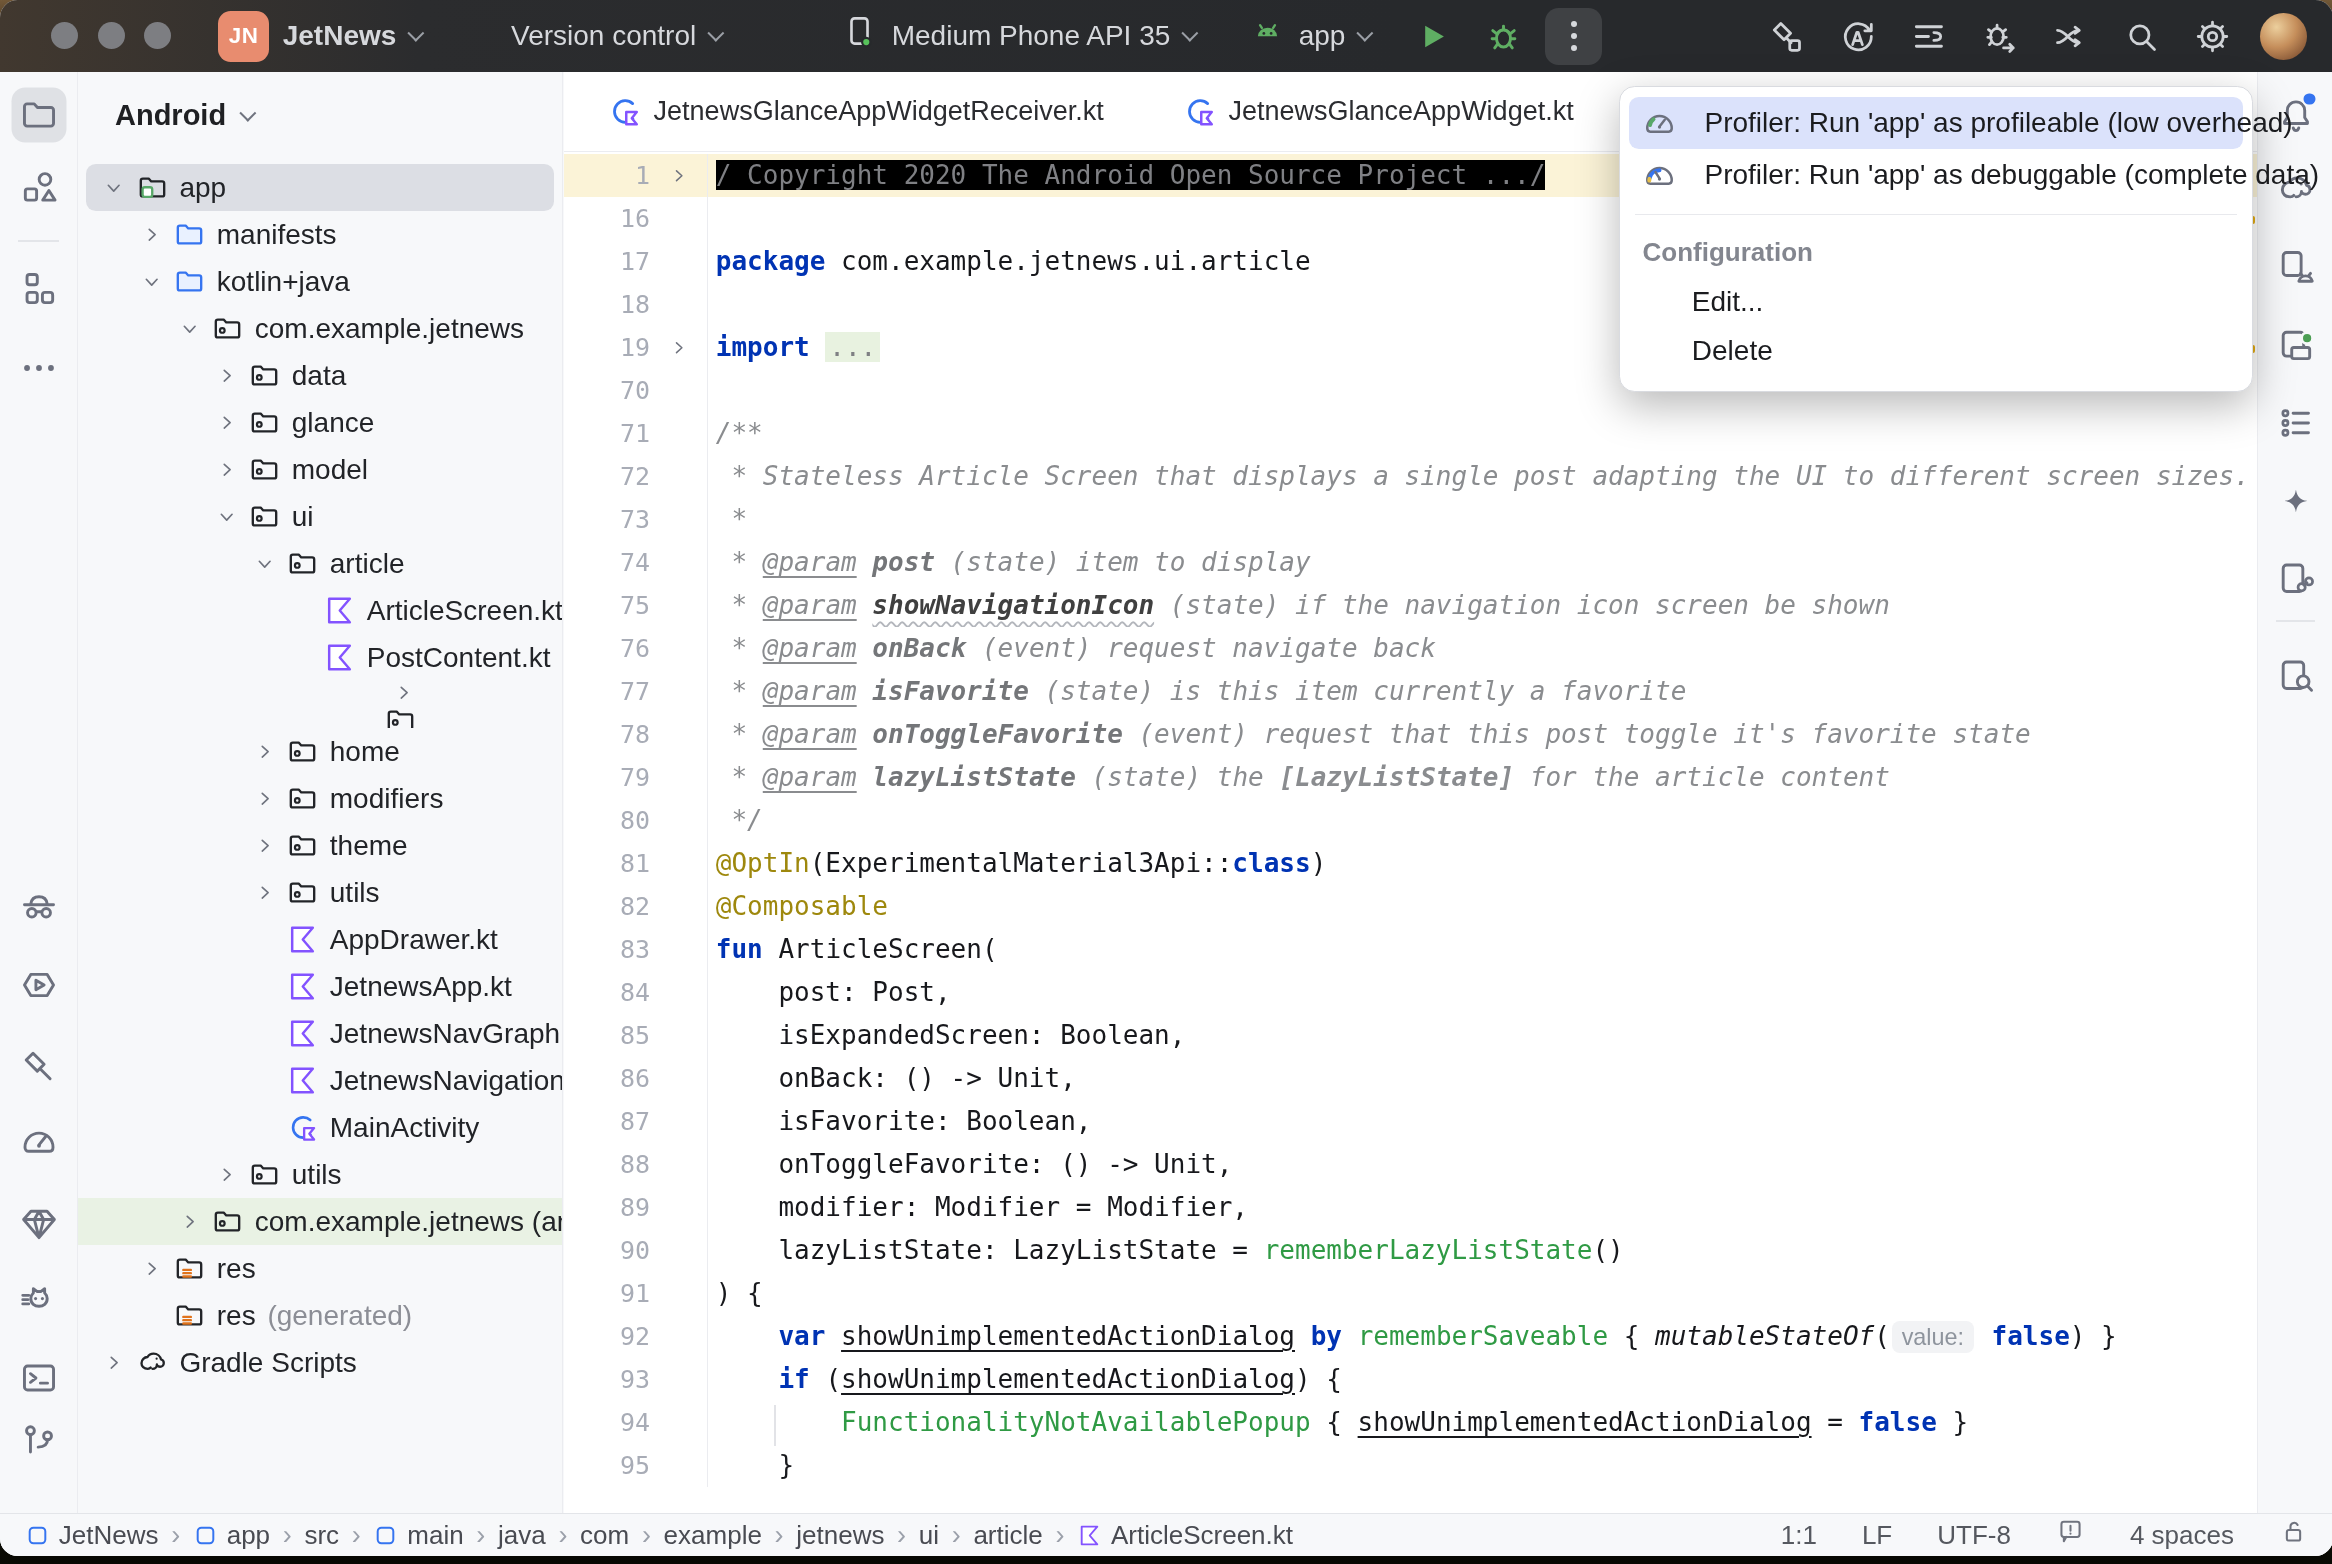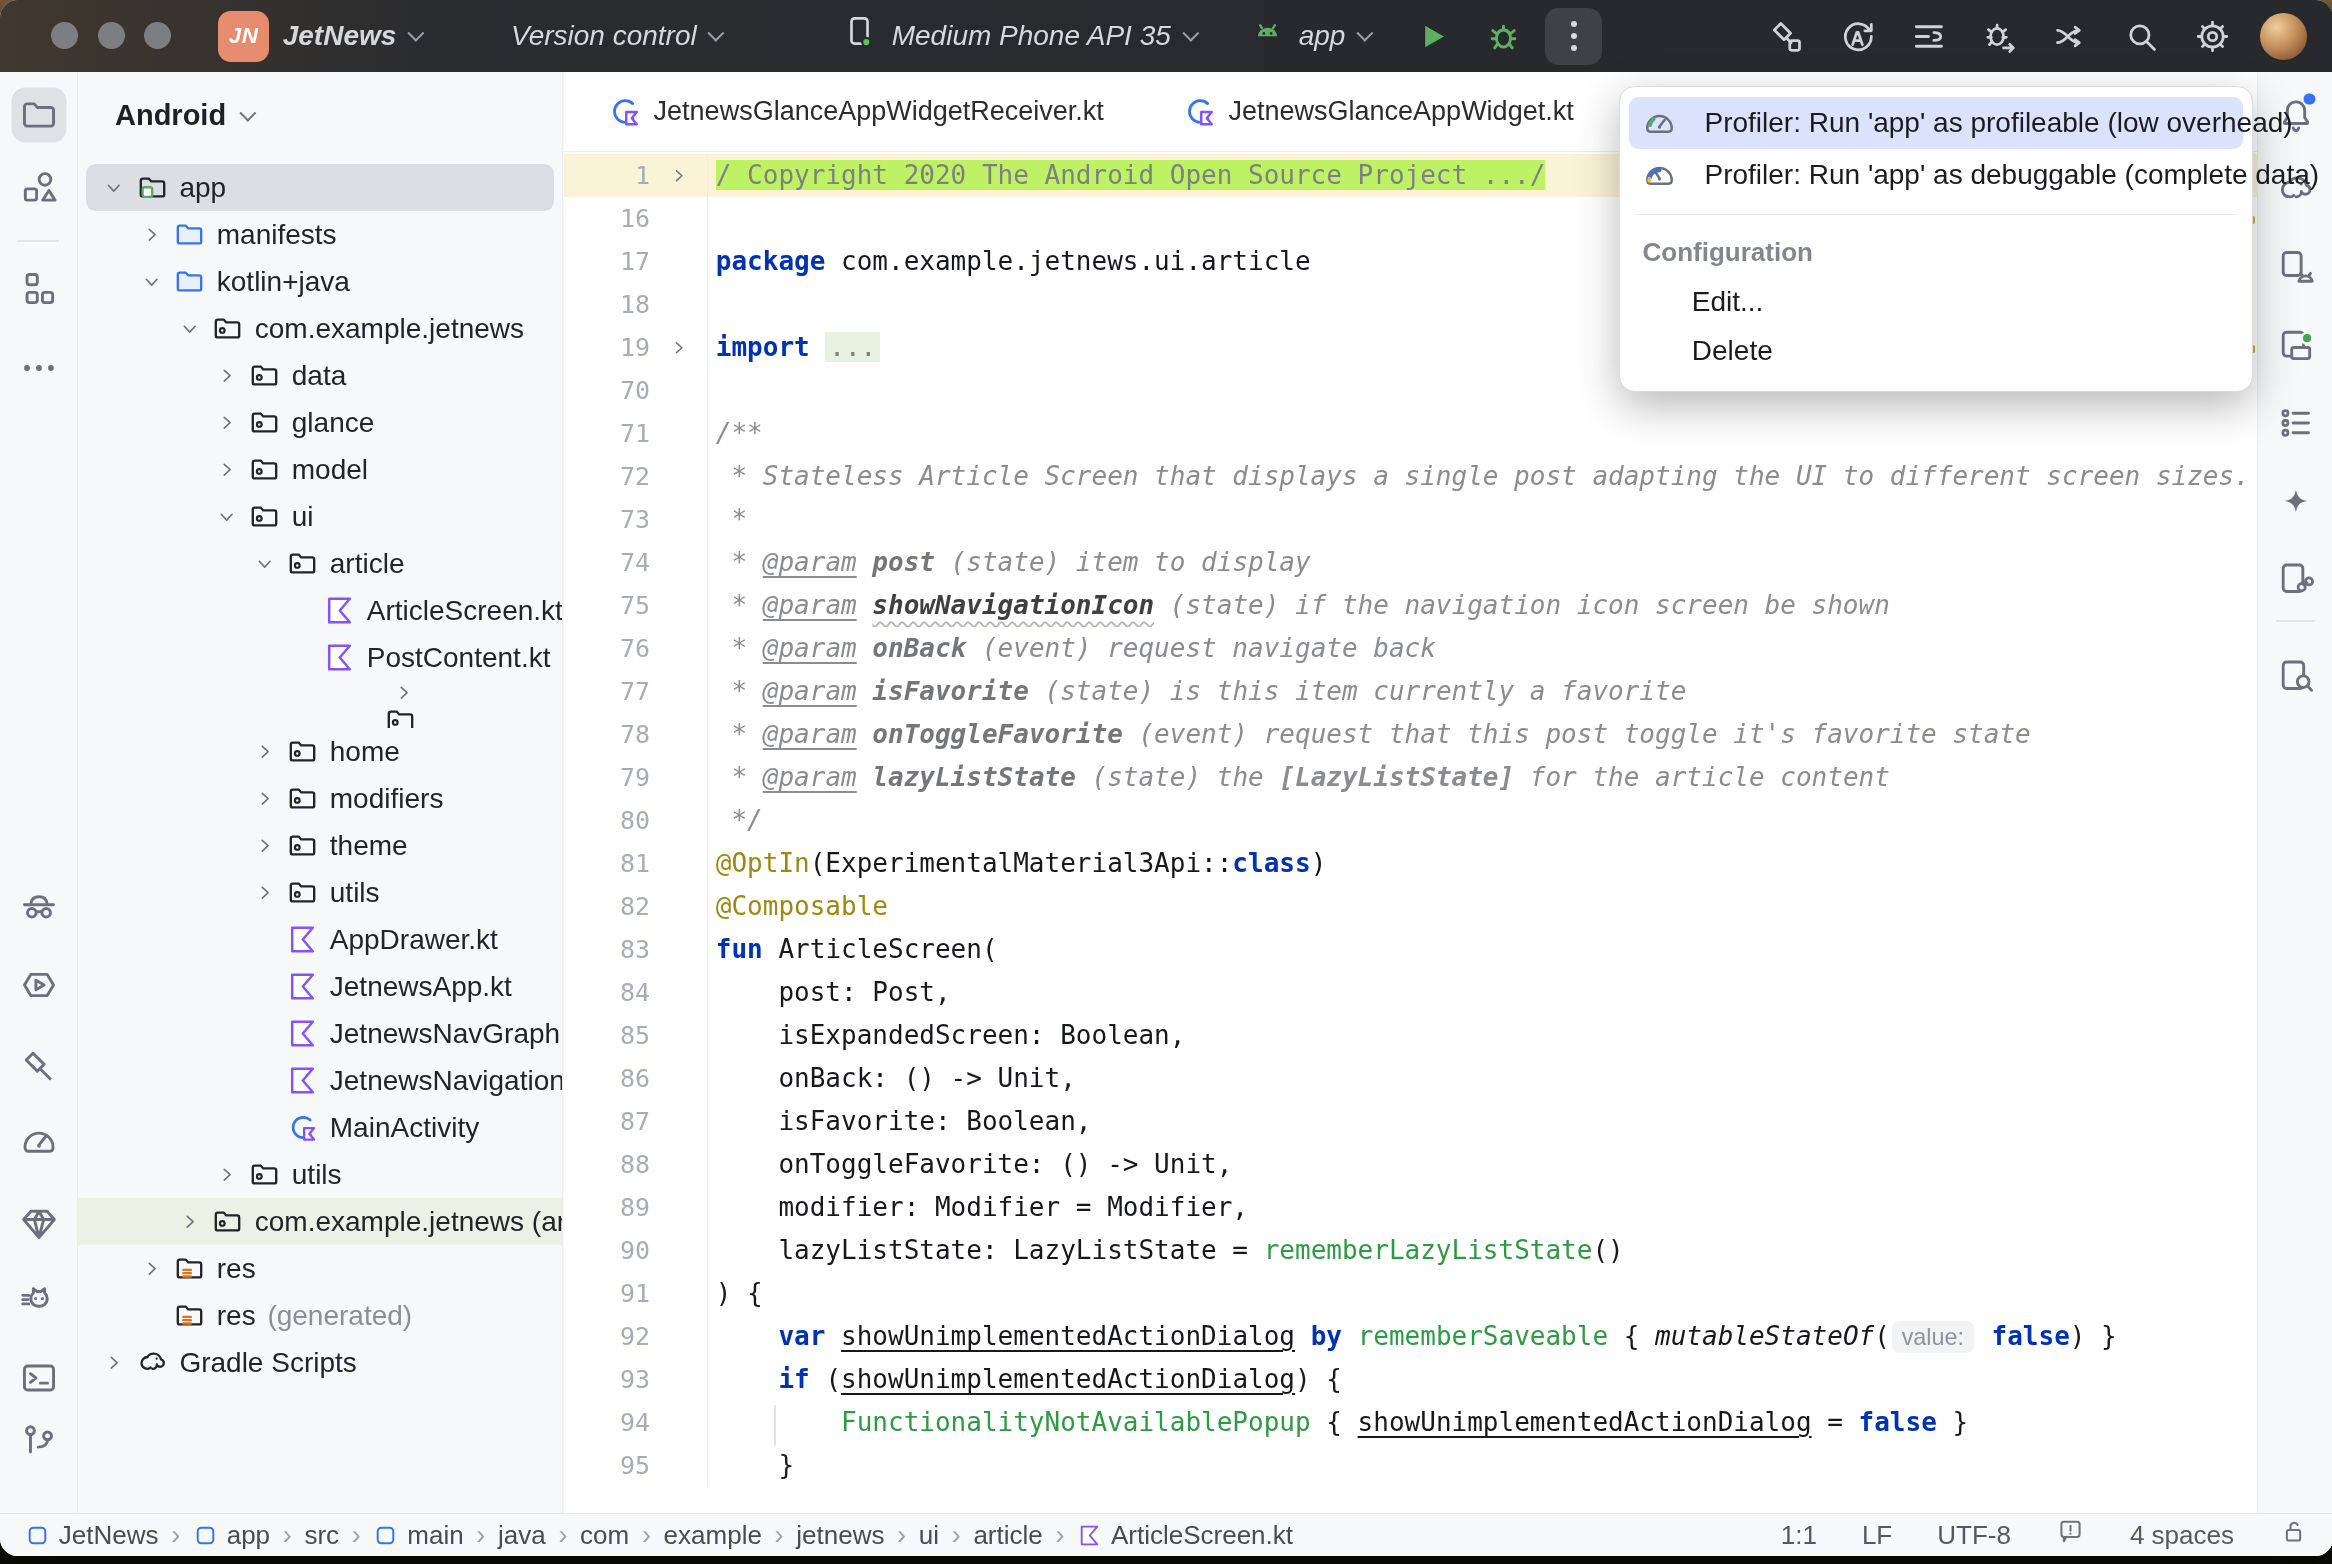--- a/index.html
+++ b/index.html
@@ -10,21 +10,21 @@
     position:relative; overflow:hidden;
   }
   .window { position:absolute; left:0; top:0; right:0; bottom:7.8px; border-radius:17.6px; overflow:hidden;
     background:#f7f8fa; box-shadow:0 19.5px 59px rgba(0,0,0,.5); }
 
   
   .titlebar { position:absolute; left:0; top:0; right:0; height:72px;
     background:linear-gradient(90deg,#41382f 0,#2b2c2e 419px,#27292c 60%,#27292c); }
   .tlights { position:absolute; left:51px; top:22.4px; display:flex; gap:19.5px; }
   .tlight { width:27px; height:27px; border-radius:50%; background:#7d7e82; }
-  .tgroup { position:absolute; top:0; height:72px; display:flex; align-items:center; gap:13.7px; color:#d6d8dc; font-size:28px;font-style:italic; }
+  .tgroup { position:absolute; top:0; height:72px; display:flex; align-items:center; gap:13.7px; color:#d6d8dc; font-size:28px; }
   .applogo { width:51px; height:51px; border-radius:12.7px; background:#e88c6f; color:#fff; font-weight:bold;
     font-size:22.4px; display:flex; align-items:center; justify-content:center; letter-spacing:0.5px; }
   .chev { width:11.7px; height:11.7px; border-right:2.3px solid #9b9fa6; border-bottom:2.3px solid #9b9fa6;
     transform:rotate(45deg) translate(-2px,-2px); display:inline-block; }
   .tbtn { width:57px; height:57px; display:flex; align-items:center; justify-content:center; border-radius:13.7px; }
   .tbtn svg { width:39px; height:39px; }
   .kebab { background:#3f4144; }
   .kebab-dots { display:flex; flex-direction:column; gap:5.9px; }
   .kebab-dots i { width:5.9px; height:5.9px; border-radius:50%; background:#d6d8dc; }
   .ticons { position:absolute; right:13.7px; top:0; height:72px; display:flex; align-items:center; }
@@ -79,21 +79,21 @@
   .ann { color:#9e880d; }
   .fn { color:#2f9a44; }
   .und { text-decoration:underline; text-underline-offset:4.9px; }
   .em { font-style:italic; }
   .cmt { color:#8a8c8f; font-style:italic; }
   .tag { color:#8a8c8f; font-style:italic; text-decoration:underline; text-underline-offset:4.9px; }
   .pn { color:#747679; font-style:italic; font-weight:bold; }
   .pnw { color:#404040; font-style:italic; font-weight:bold;
          text-decoration:underline wavy #b3b6bc 2px; text-underline-offset:6.8px; }
   .cb { color:#8a8c8f; font-style:italic; font-weight:bold; }
-  .cfold { background:#bef264; color:#7f8084; }
+  .cfold { background:#000000; color:#7f8084; }
   .chip { background:#e8f2e0; color:#7f8084; padding:0 3.9px; }
   .hint { font-family:"Liberation Sans", sans-serif; font-size:23.4px; color:#8e949d; background:#f2f3f5;
     border-radius:7.8px; padding:2.9px 9.8px; margin:0 2px; }
   .vscroll { position:absolute; right:3.9px; top:19.5px; width:21.5px; height:146px; border-radius:10.7px;
     background:rgba(130,133,140,.32); border:1px solid rgba(0,0,0,.06); }
   .mark { position:absolute; right:2px; width:19.5px; height:7.8px; border-radius:2px; background:#e3aa12; }
   .iguide { position:absolute; left:210px; width:2px; background:#e2e3e7; }
 
   
   .menu { position:absolute; left:1619px; top:86px; width:634px; background:#fff; border:1px solid #d9dbe0;

